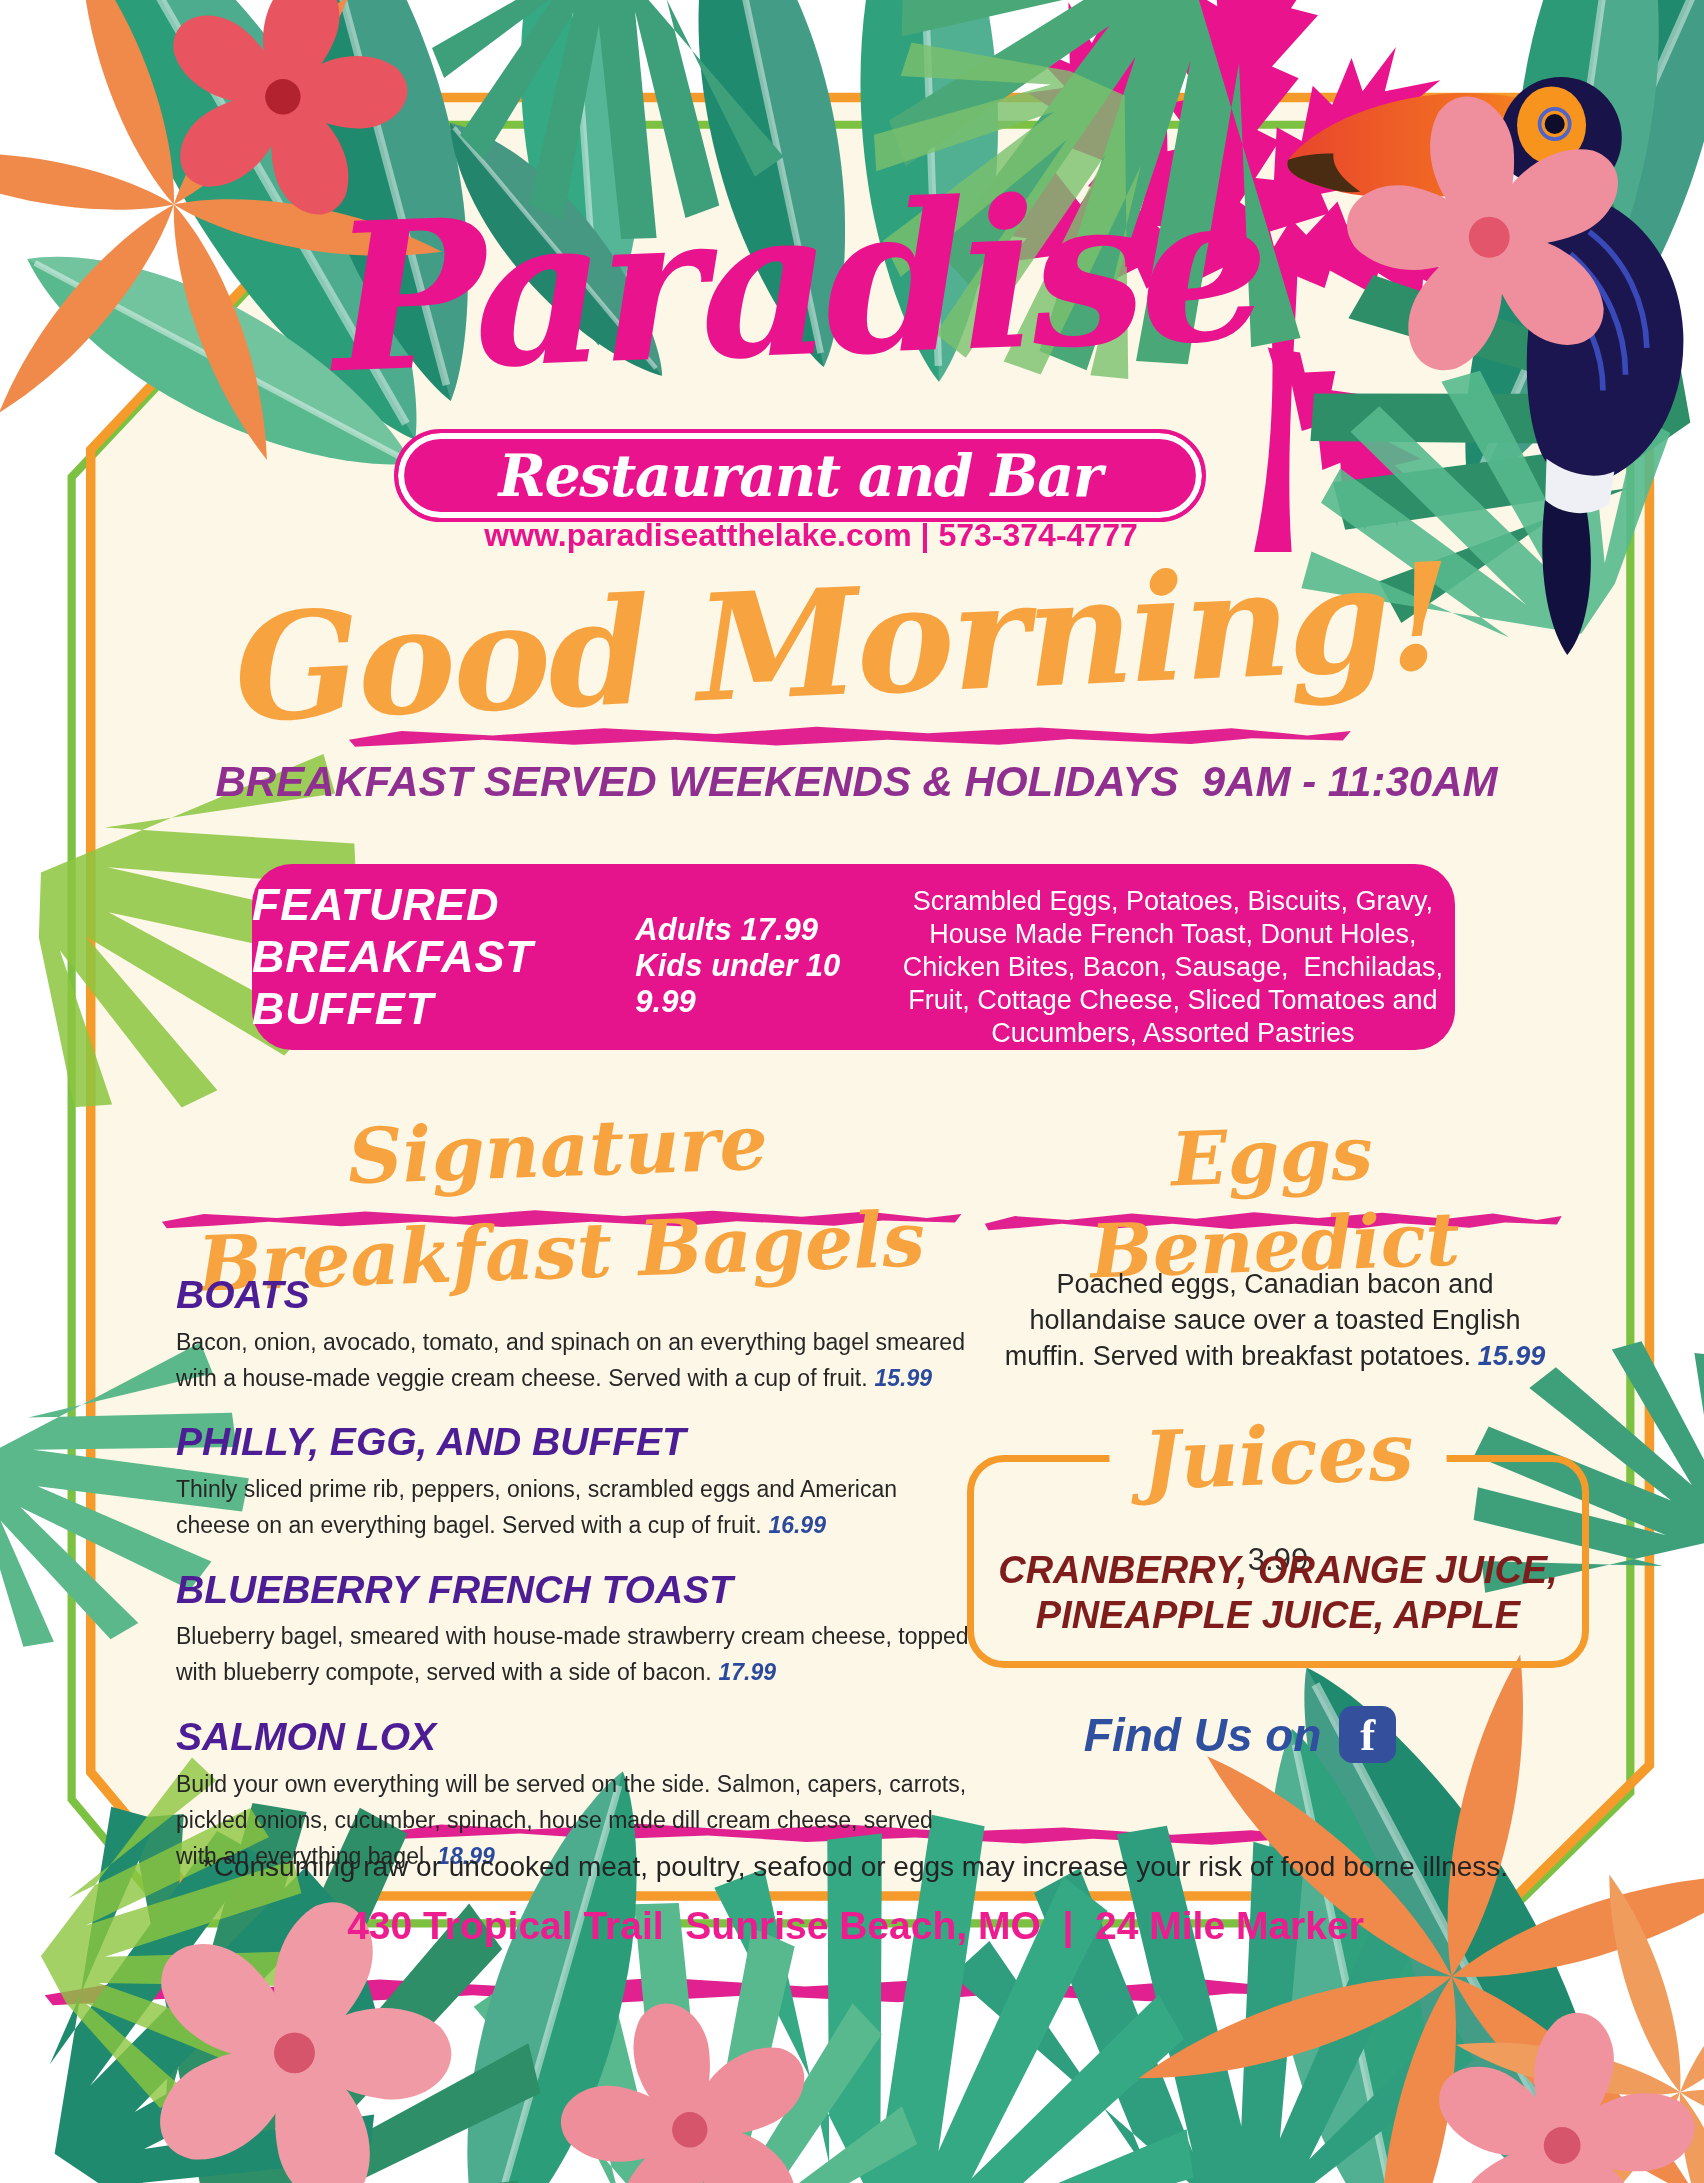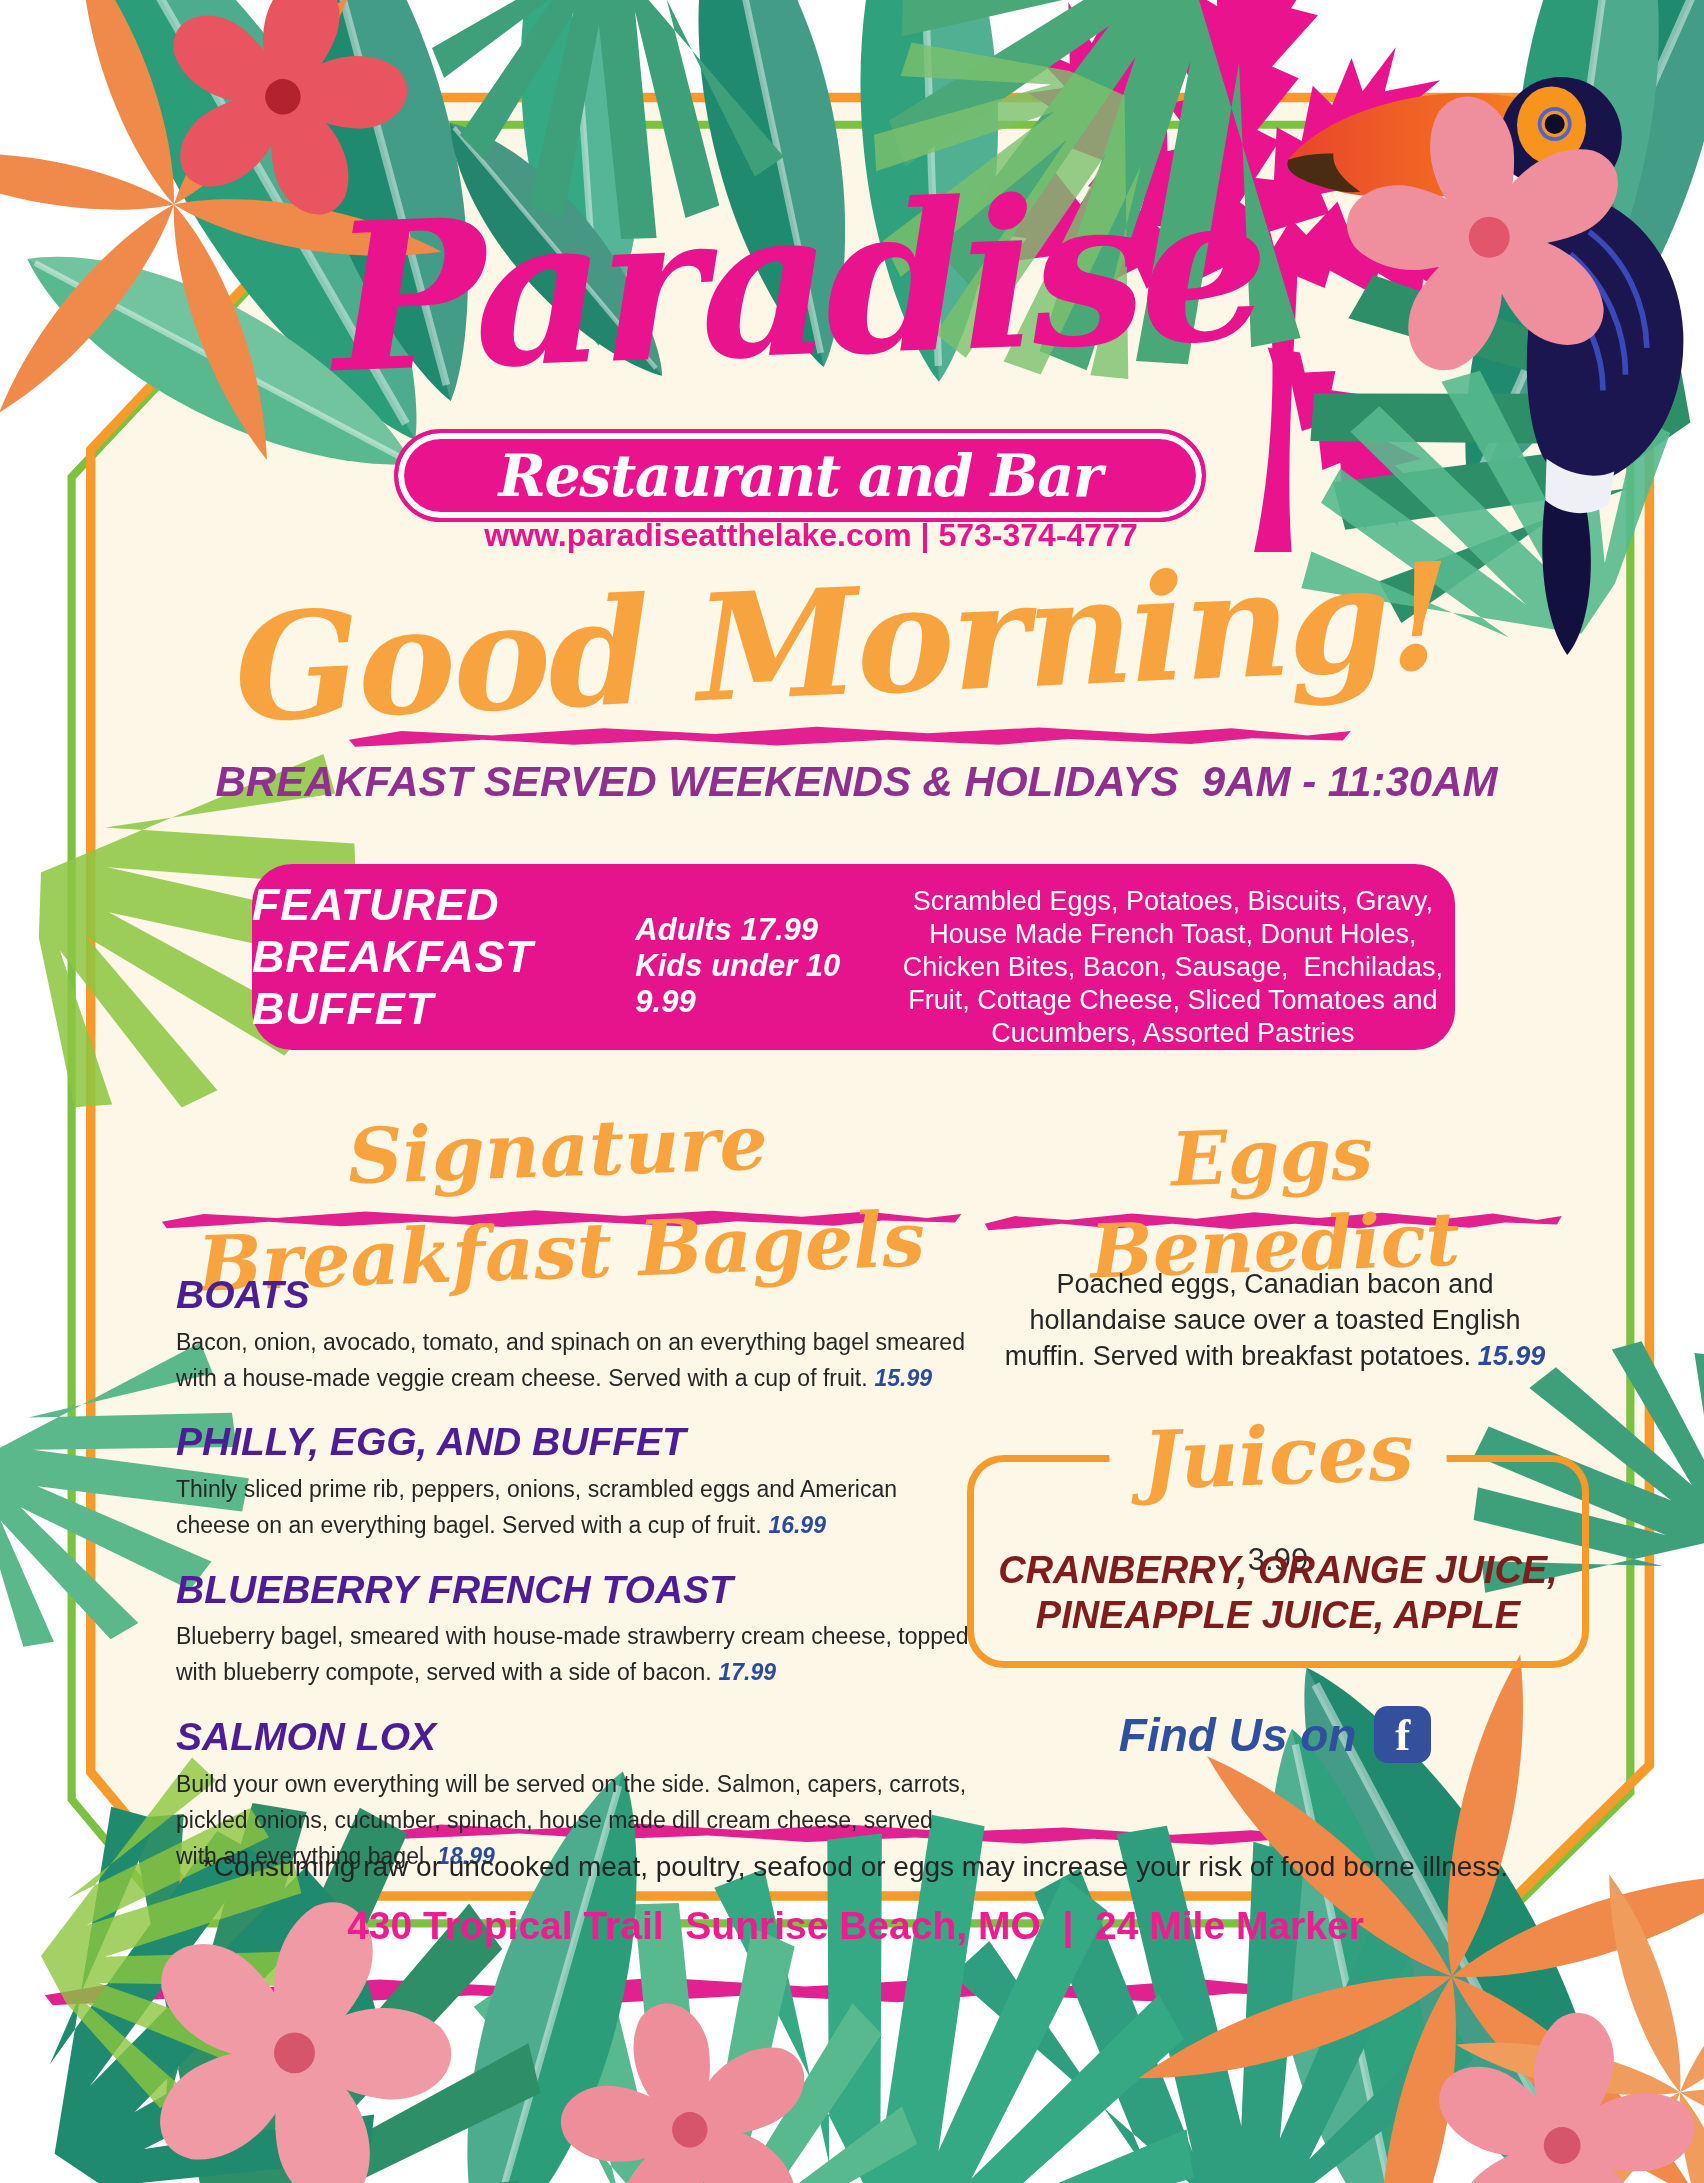--- a/index.html
+++ b/index.html
@@ -89,21 +89,21 @@
     font-size:80px;line-height:109px;color:#f7a440;
     background:#fcf7e6;padding:0 33px;white-space:nowrap;
   }
   .j-price{position:absolute;left:0;top:56px;width:100%;text-align:center;
     font-size:31px;color:#2b2b2b;margin-top:24px;}
   .j-options{position:absolute;left:0;top:86px;width:100%;text-align:center;
     font-size:38px;line-height:45px;font-weight:bold;font-style:italic;color:#7f1d1d;}
 
   
   .social{
-    left:1016px;top:1703px;width:518px;height:63px;
+    left:981px;top:1703px;width:518px;height:63px;
     display:flex;align-items:center;justify-content:center;gap:17.7px;
   }
   .find-us{font-size:46px;font-weight:bold;font-style:italic;color:#2f4f9f;}
   .fb{
     width:57px;height:57px;border-radius:13.6px;background:#34509c;
     display:flex;align-items:center;justify-content:center;
   }
   .fb span{color:#ffffff;font-size:45px;font-weight:bold;font-family:"Liberation Serif", serif;}
 
   

